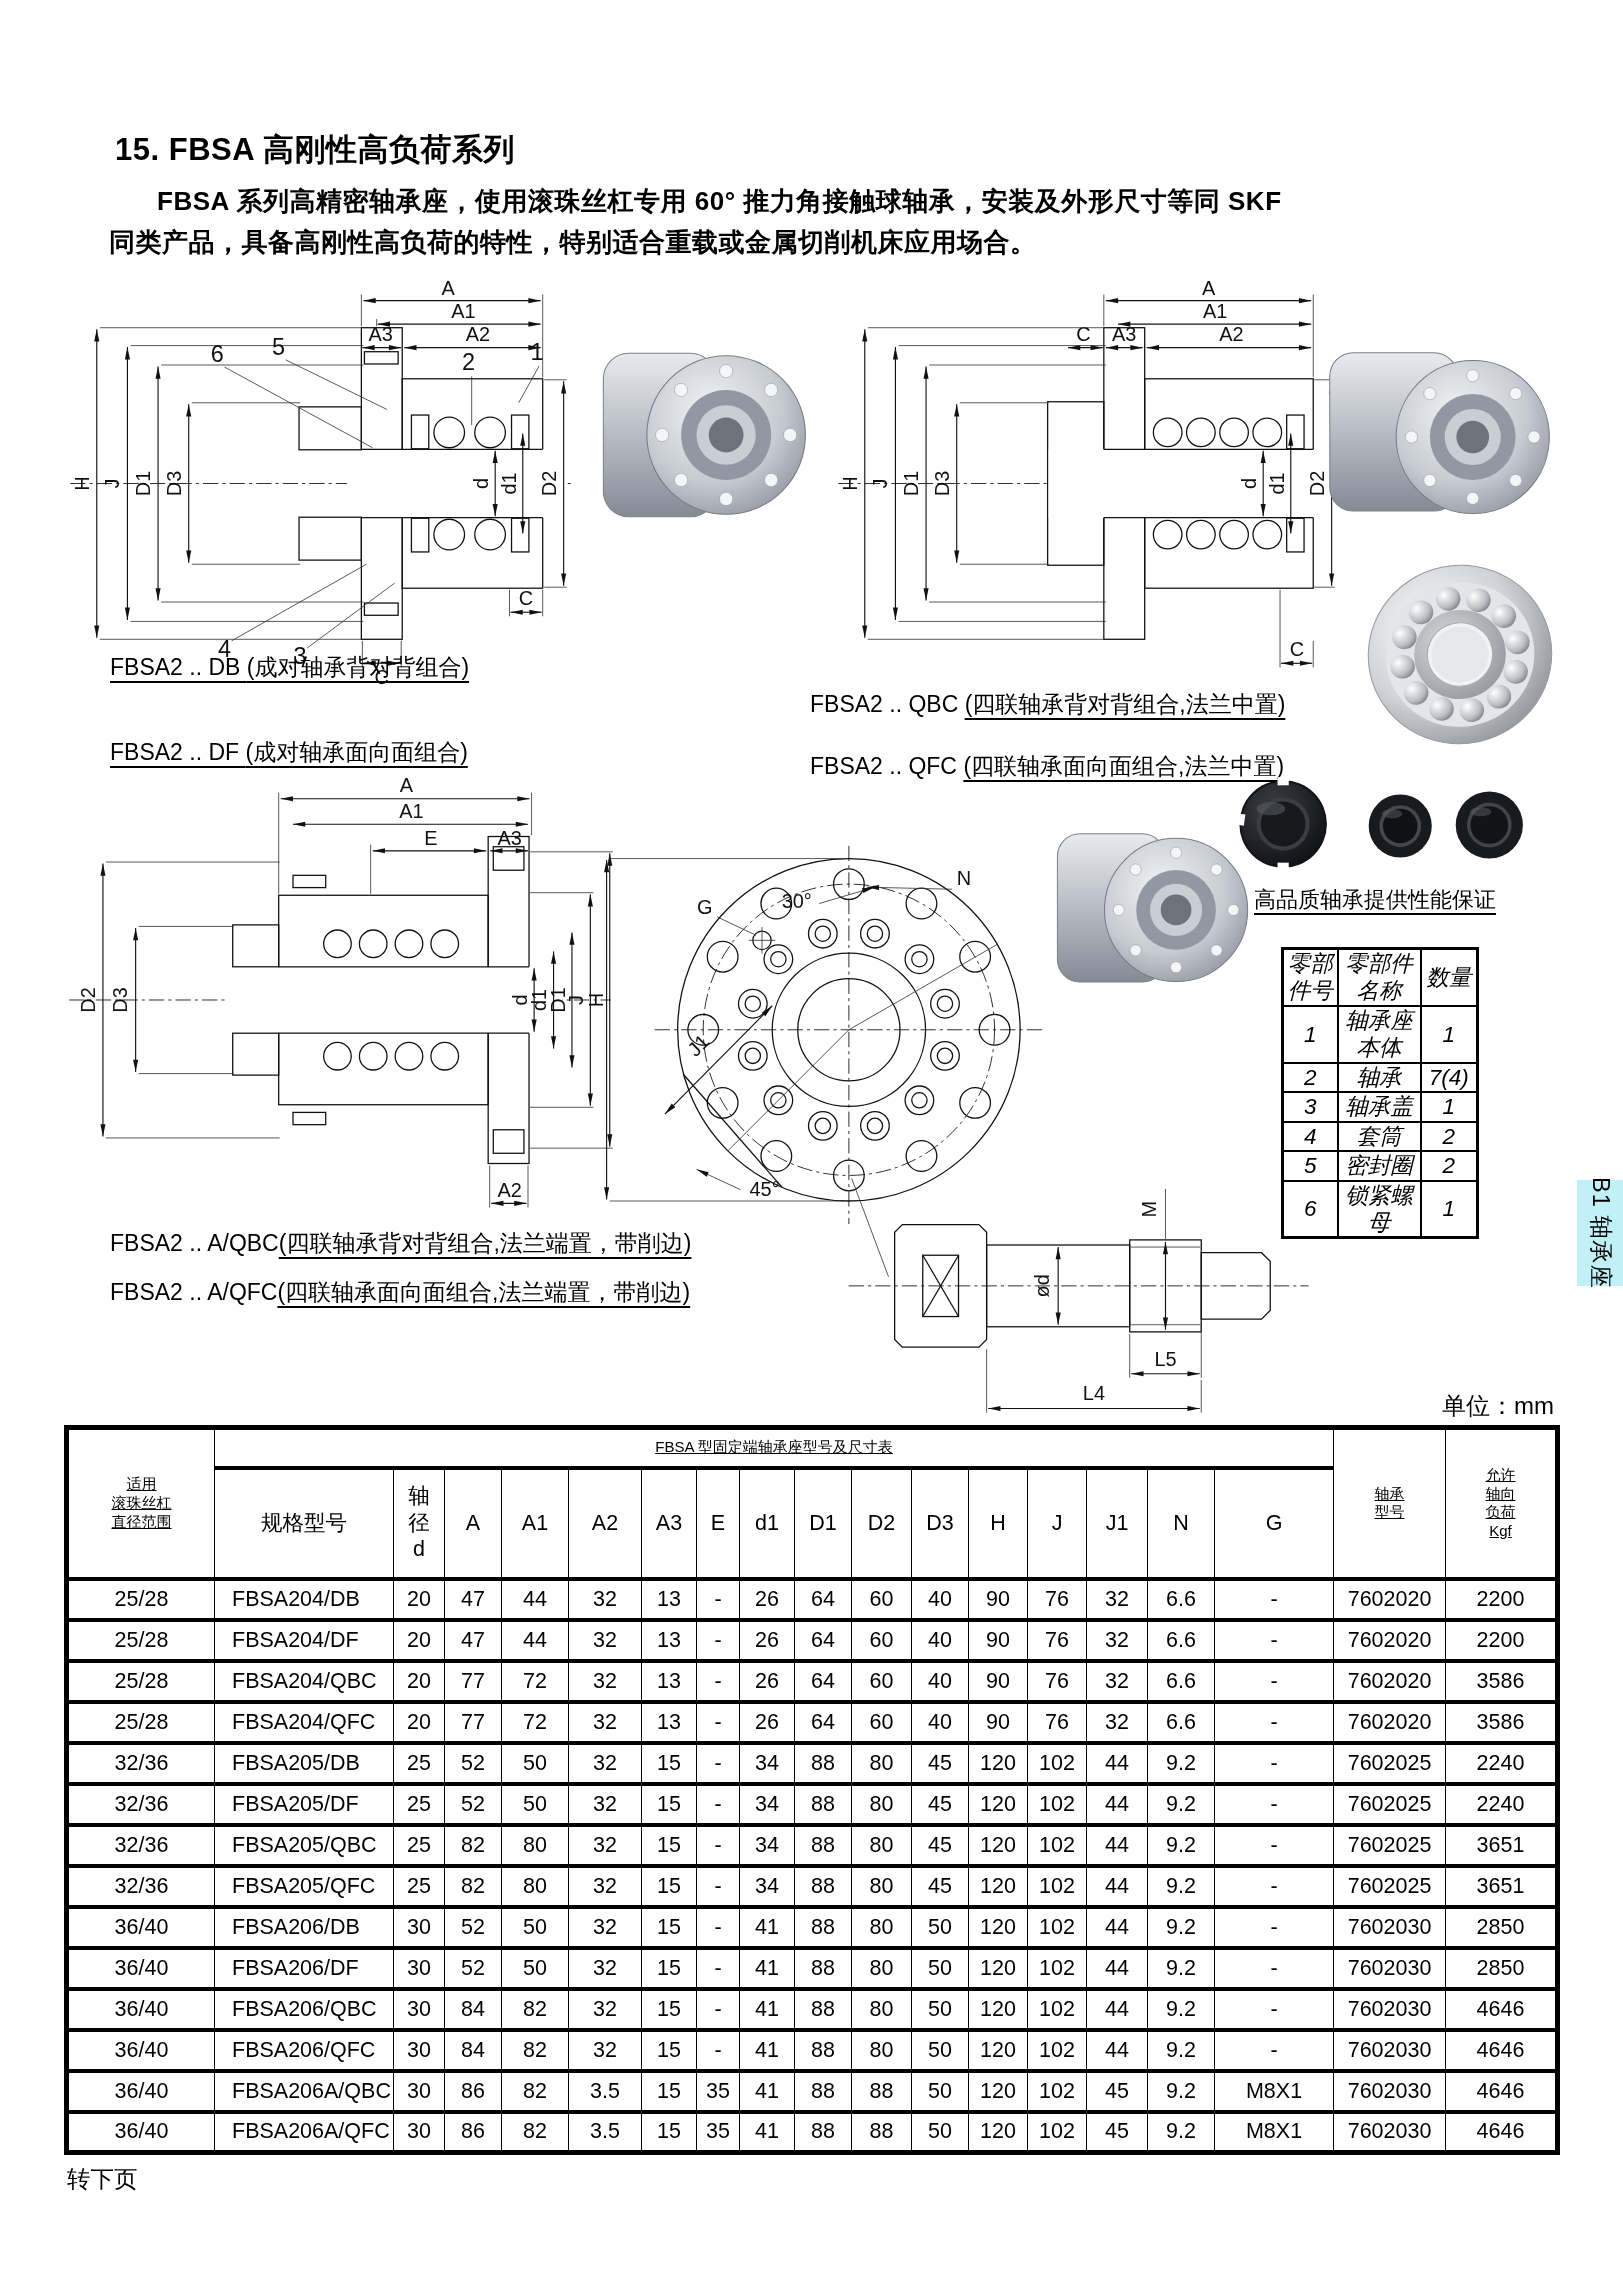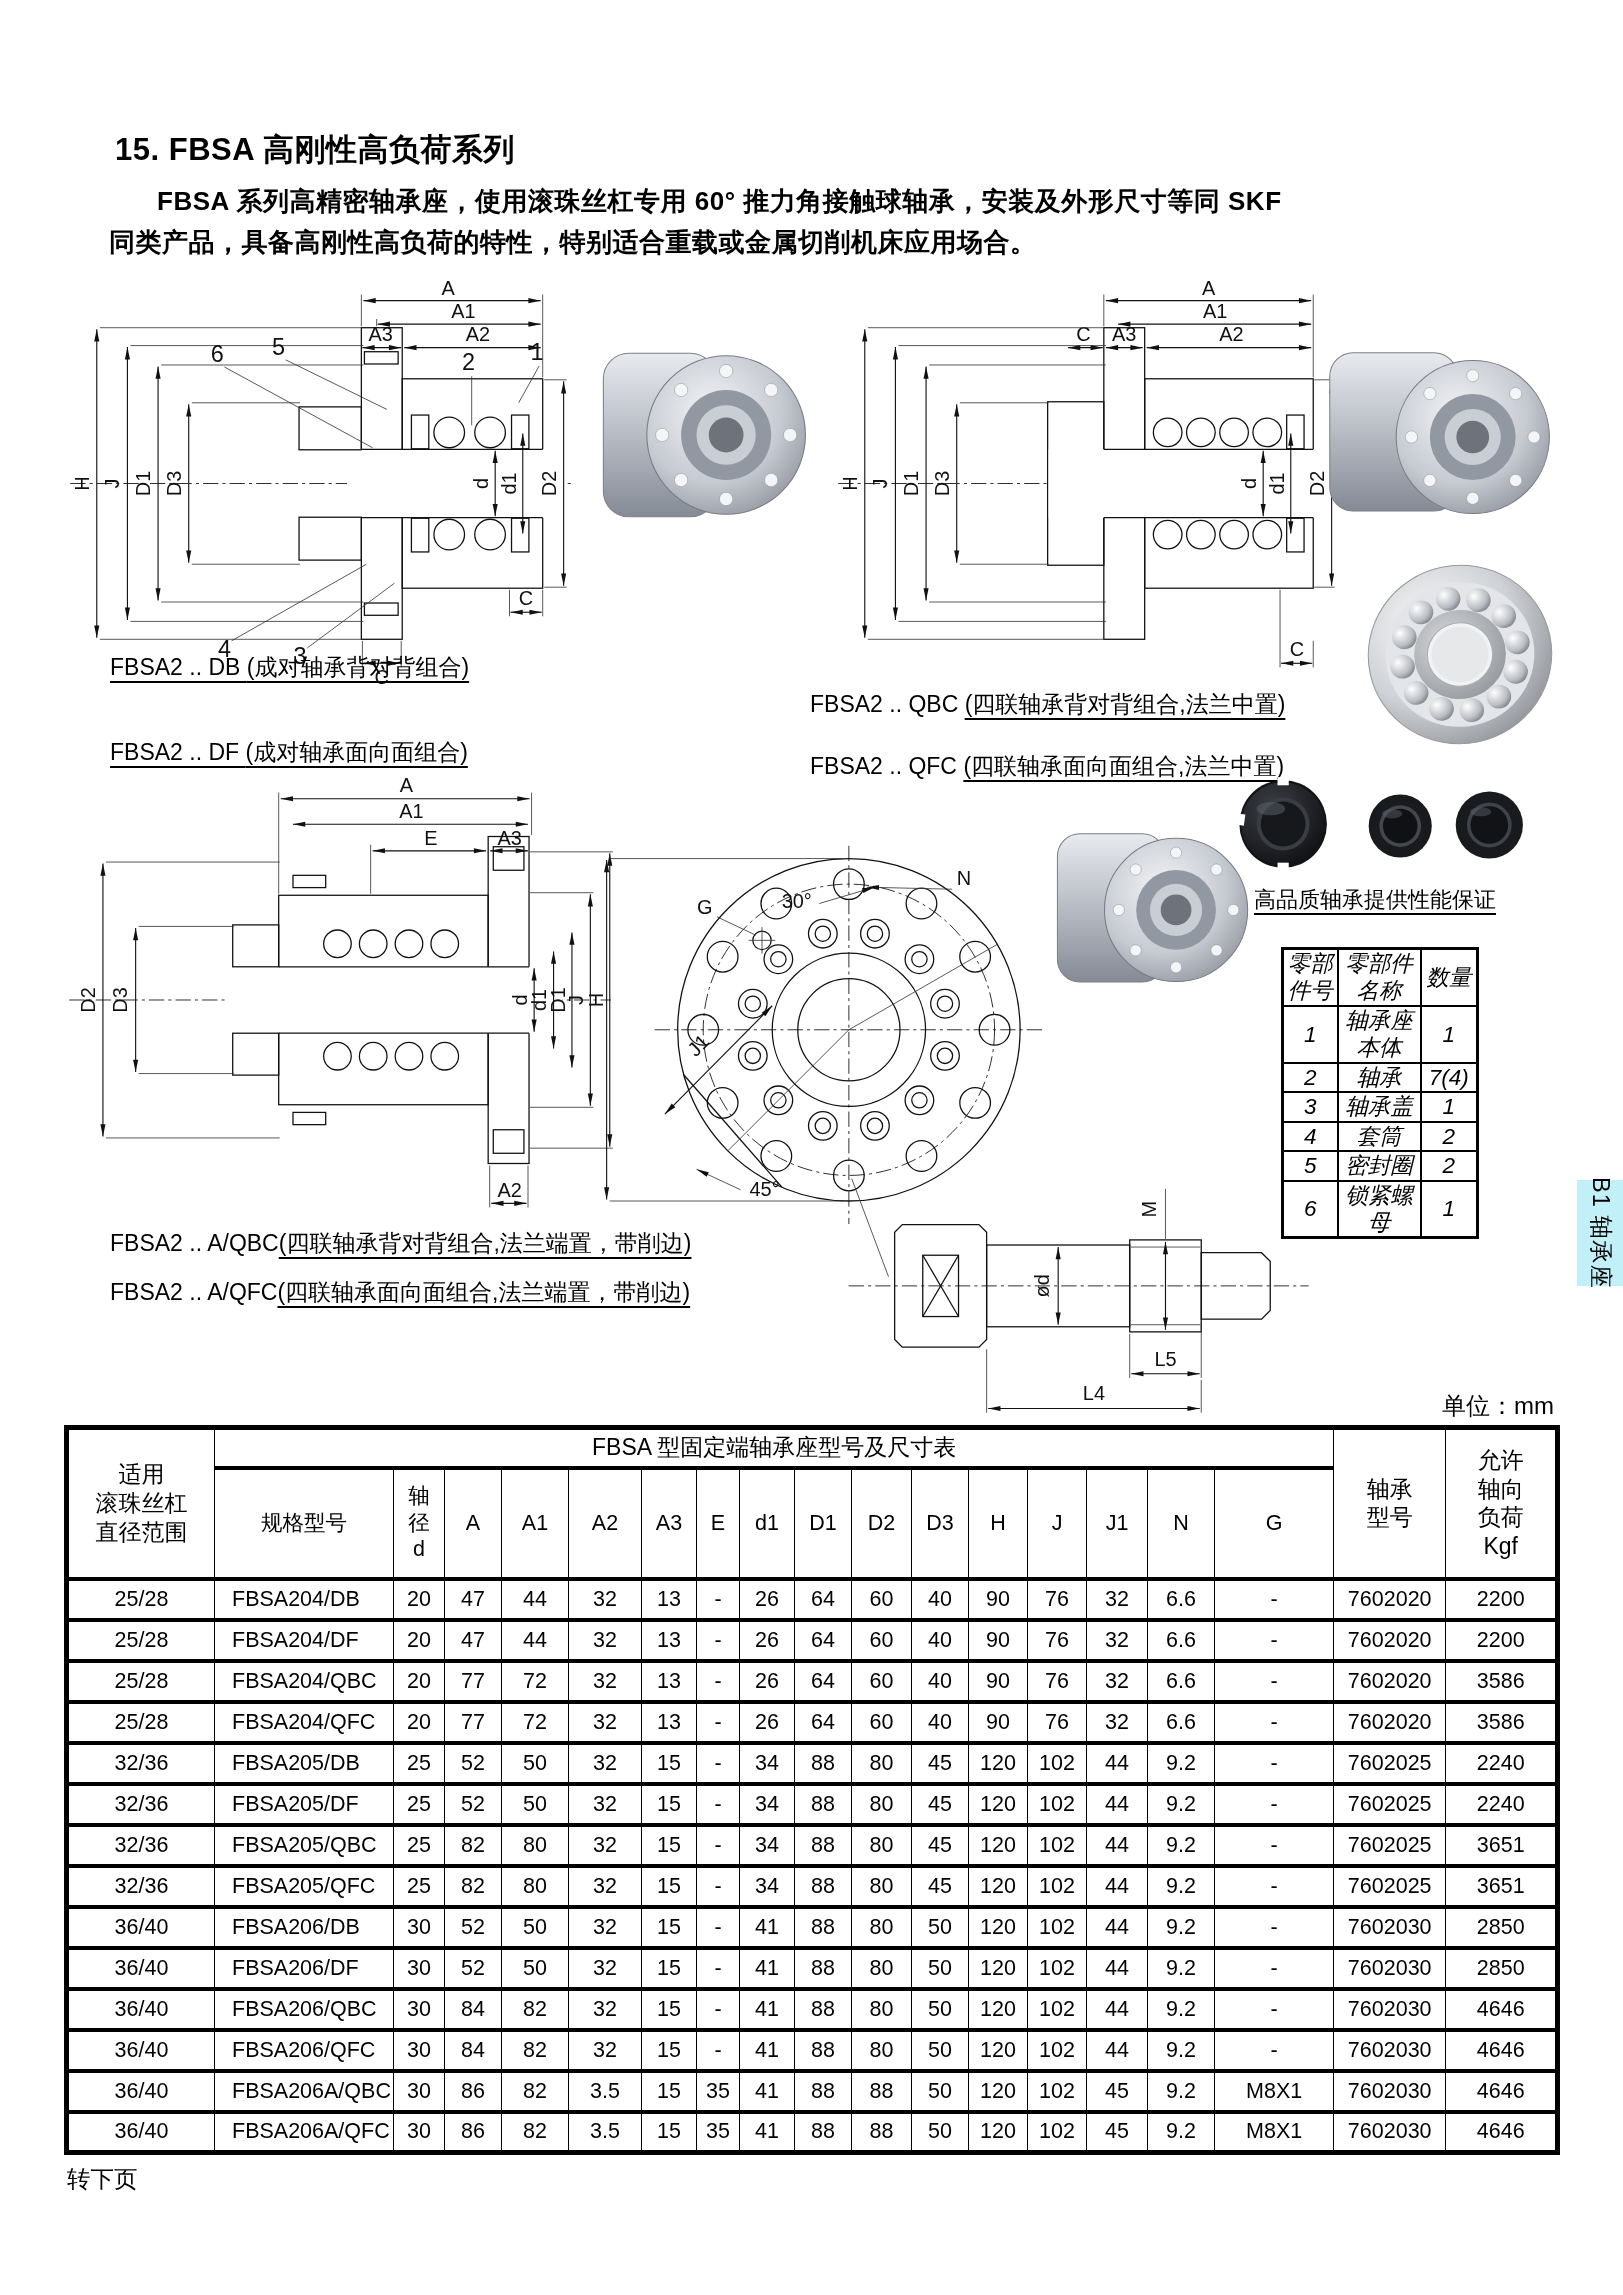--- a/index.html
+++ b/index.html
@@ -23,21 +23,21 @@
   #parts-table th,#parts-table td{border:2px solid #000;text-align:center;vertical-align:middle;font-weight:normal;
      font-size:22.5px;line-height:1.22;white-space:pre-line;padding:0 3.1px;}
   #parts-table{border:3.1px solid #000;}
   
   #dim-table{left:64px;top:1425px;border-collapse:collapse;table-layout:fixed;width:1491px;}
   #dim-table th,#dim-table td{border:1.5px solid #000;text-align:center;vertical-align:middle;font-weight:normal;
      font-size:21.5px;line-height:1.25;white-space:pre-line;padding:0;overflow:hidden;}
   #dim-table{border:5.1px solid #000;}
   #dim-table thead th{border-bottom-width:4.1px;}
   #dim-table tr.title-row{height:40px;}
-  #dim-table tr.title-row th{font-size:23px;border-bottom-width:4.1px;}
+  #dim-table tr.title-row th{font-size:15px;border-bottom-width:4.1px;text-decoration:underline;}
   #dim-table tr.sub-row{height:111px;}
   #dim-table tbody tr{height:41px;}
   #dim-table tbody td{border-top-width:4.1px;border-bottom-width:4.1px;}
   #dim-table tbody td:nth-child(2){text-align:left;padding-left:17px;}
   
   .ol{stroke:#111;stroke-width:2.5;fill:none;}
   .ext{stroke:#333;stroke-width:1.6;fill:none;}
   .cl{stroke:#111;stroke-width:1.7;fill:none;stroke-dasharray:30 8 6 8;}
   .dim{stroke:#111;stroke-width:2.2;fill:none;marker-start:url(#arrS);marker-end:url(#arrE);}
   .dt{font-size:39px;fill:#111;}

